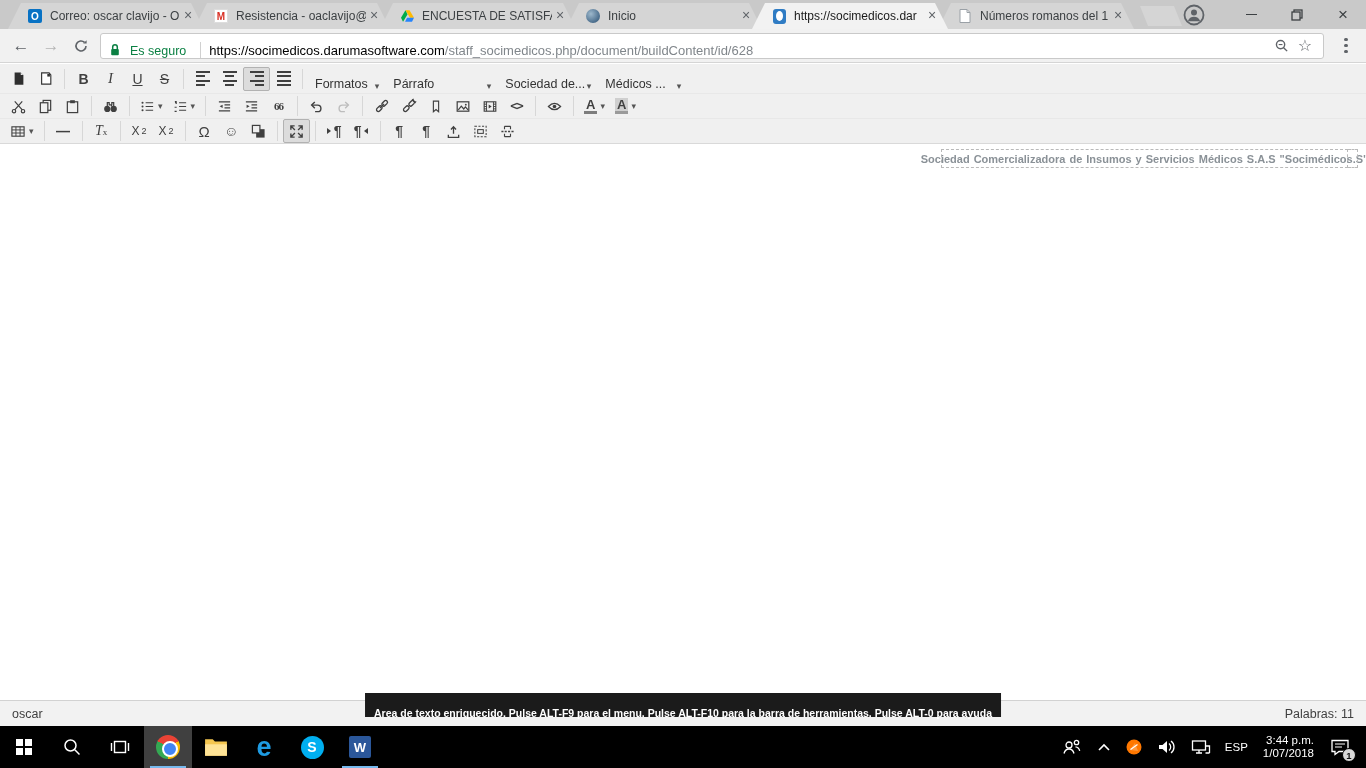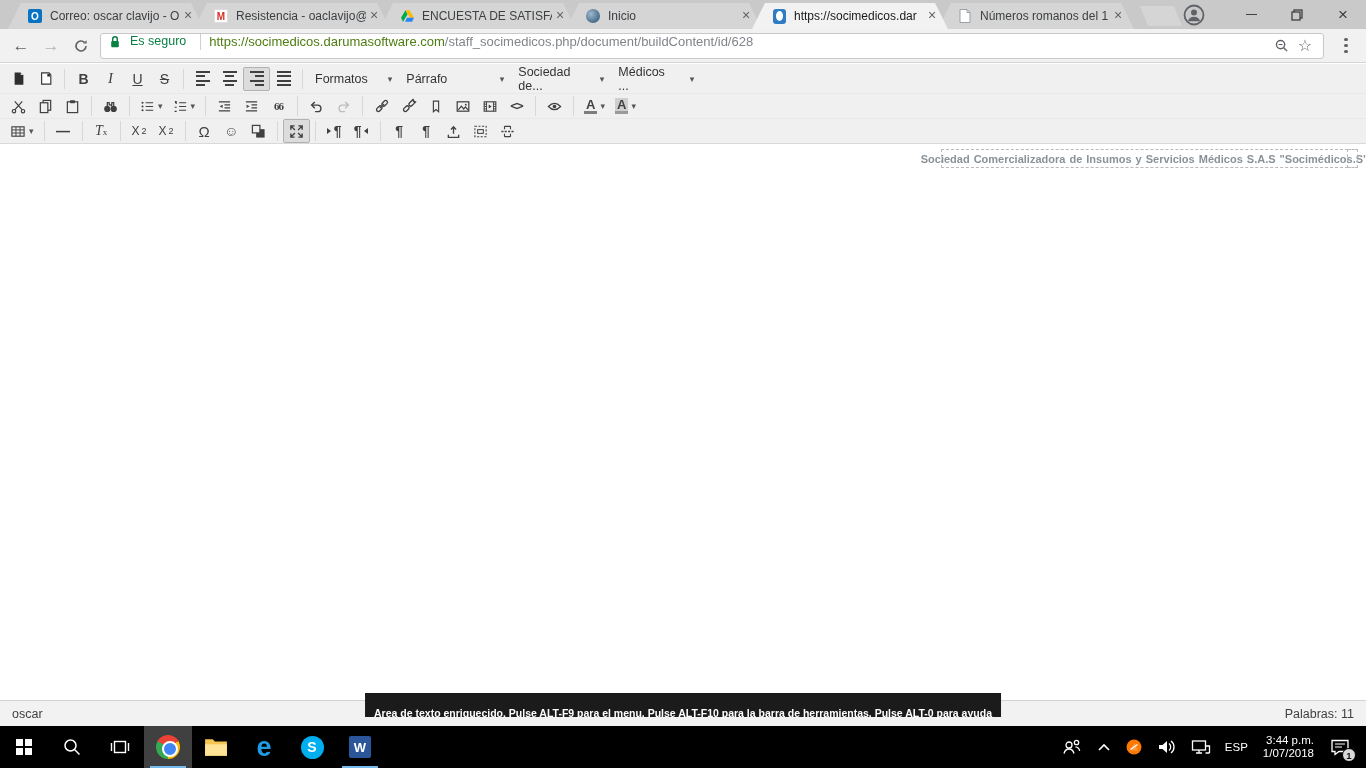--- a/index.html
+++ b/index.html
@@ -32,26 +32,26 @@
   .fv-inicio { width:14px; height:14px; border-radius:50%; background:radial-gradient(circle at 35% 35%, #9db8cc, #4a6d8c 70%, #37536b); }
   .fv-site { width:13px; height:15px; background:#2f7cc4; border-radius:3px; display:flex; align-items:center; justify-content:center; }
   .fv-site i { display:block; width:7px; height:10px; background:#fff; border-radius:50%; }
 
   
   .navbar { position:absolute; top:29px; left:0; right:0; height:34px; background:#f1f1f1;
             border-bottom:1px solid #d5d5d5; display:flex; align-items:center; }
   .navbtn { width:30px; height:28px; display:flex; align-items:center; justify-content:center; font-size:17px; color:#5f6368; }
   .navbtn.dis { color:#b4b4b4; }
   .omnibox { height:26px; flex:1; margin:0 8px 0 4px; background:#fff; border:1px solid #c9c9c9; border-radius:3px;
-             display:flex; align-items:flex-start; padding:0 6px; }
+             display:flex; align-items:flex-end; padding:0 6px; }
   .secure { display:flex; align-items:center; color:#0b8043; font-size:12.5px; font-weight:500; margin:0 6px 0 2px; }
   .secure span { margin-left:5px; }
   .obox-sep { width:1px; height:16px; background:#d0d0d0; margin:0 8px; }
   .urltext { flex:1; font-size:13px; white-space:nowrap; overflow:hidden; }
-  .urlhost { color:#4d7c0f; }
+  .urlhost { color:#000000; }
   .urlpath { color:#80868b; }
   .obx-ic { width:24px; height:24px; display:flex; align-items:center; justify-content:center; color:#5f6368; }
   .star { font-size:16px; color:#5f6368; }
   .menu-dots { width:28px; height:28px; margin-right:6px; display:flex; flex-direction:column; align-items:center; justify-content:center; gap:2.5px; }
   .menu-dots i { width:3.5px; height:3.5px; border-radius:50%; background:#5f6368; }
 
   
   .toolbars { position:absolute; top:64px; left:0; right:0; height:80px; background:#f0f0f0; border-bottom:1px solid #d9d9d9; }
   .trow { display:flex; align-items:center; padding:0 5px; height:29px; }
   .trow + .trow { height:25px; border-top:1px solid #e8e8e8; }
@@ -61,21 +61,21 @@
   .tb.dis { color:#bdbdbd; }
   .sep { width:1px; height:20px; background:#d7d7d7; margin:0 5px; flex:0 0 auto; }
   .bld { font-weight:bold; font-size:14px; }
   .ita { font-style:italic; font-family:"Liberation Serif", serif; font-size:15px; }
   .und { text-decoration:underline; font-size:14px; }
   .stk { text-decoration:line-through; font-size:14px; }
   .al { width:14px; display:flex; flex-direction:column; gap:2.4px; }
   .al i { height:2px; background:#404040; display:block; }
   .al-l { align-items:flex-start; } .al-c { align-items:center; } .al-r { align-items:flex-end; }
   .w14{width:14px;} .w9{width:9px;}
-  .dd { height:24px; display:inline-flex; align-items:center; padding:0 7px; color:#333; font-size:12.5px;gap:13px; }
+  .dd { height:24px; display:inline-flex; align-items:flex-end; padding:0 7px; color:#333; font-size:12.5px; }
   .dd .car { font-size:9px; color:#555; margin-left:7px; }
   .dd-para { width:112px; } .dd-para .car { margin-left:auto; }
   .dd-fam { width:100px; } .dd-fam .car { margin-left:auto; }
   .dd-siz { width:90px; }  .dd-siz .car { margin-left:auto; }
   .car2 { font-size:9px; color:#555; margin-left:1px; }
   .quote66 { font-family:"Liberation Serif", serif; font-weight:bold; font-size:11px; letter-spacing:-1px; }
   .codetxt { font-family:"DejaVu Sans Mono", monospace; font-size:12px; font-weight:bold; letter-spacing:-1px; }
   .fore { font-weight:bold; font-size:13px; line-height:13px; border-bottom:3px solid #7d7d7d; padding:0 2px; }
   .back { font-weight:bold; font-size:13px; line-height:13px; border-bottom:3px solid #9a9a9a; background:#cfcfcf; padding:0 2px; }
   .subsup { font-size:12px; } .subsup sub,.subsup sup { font-size:9px; }

